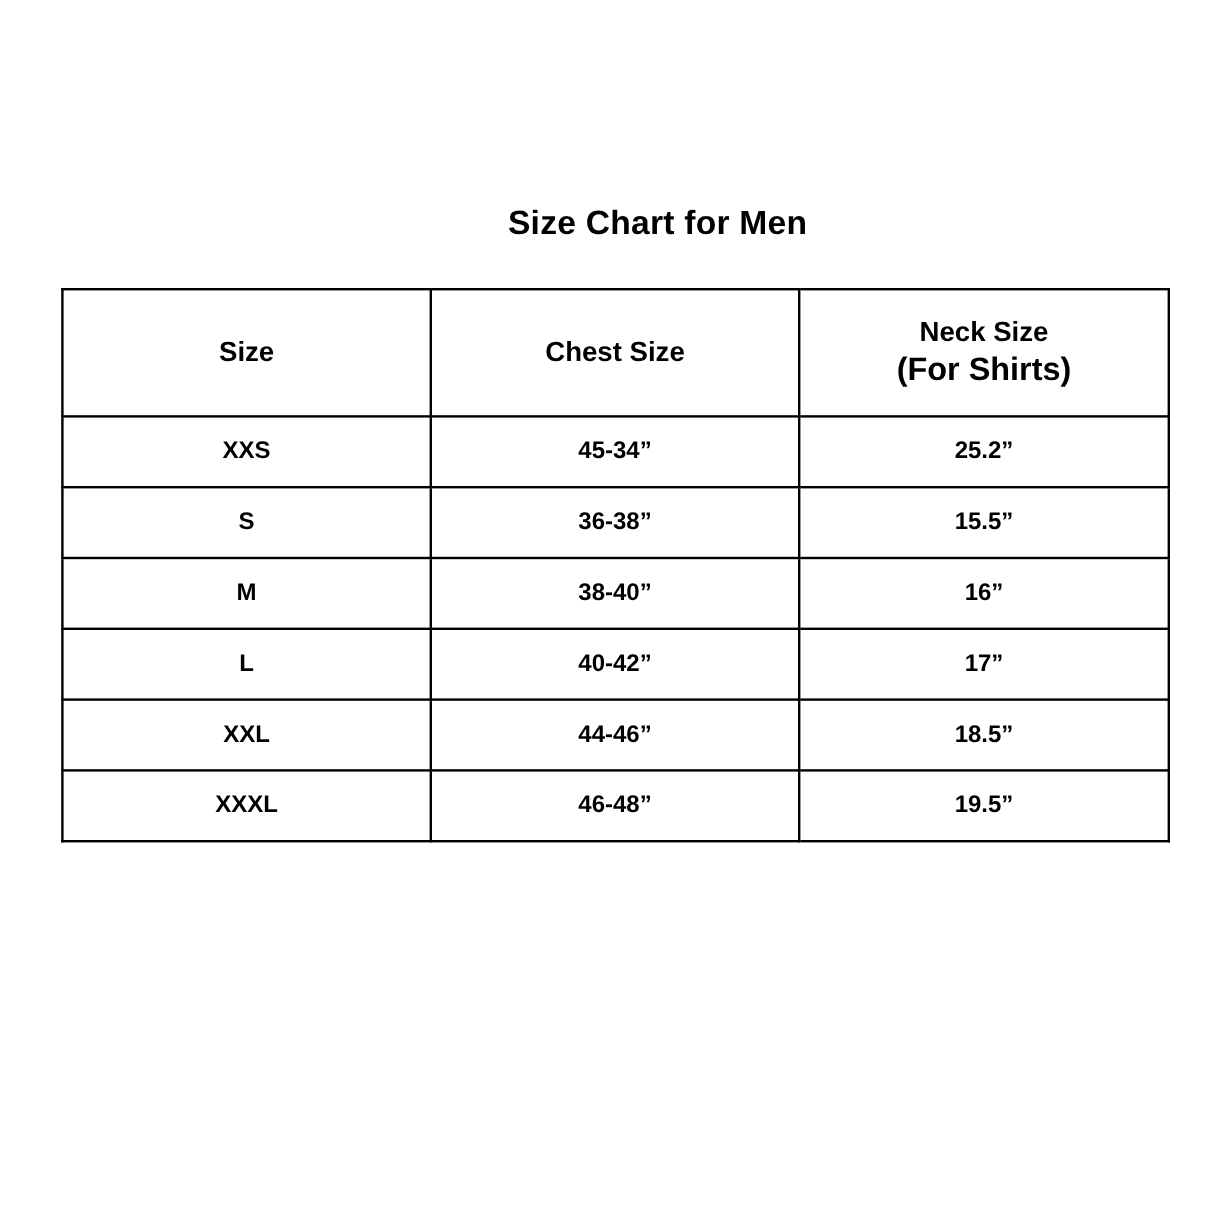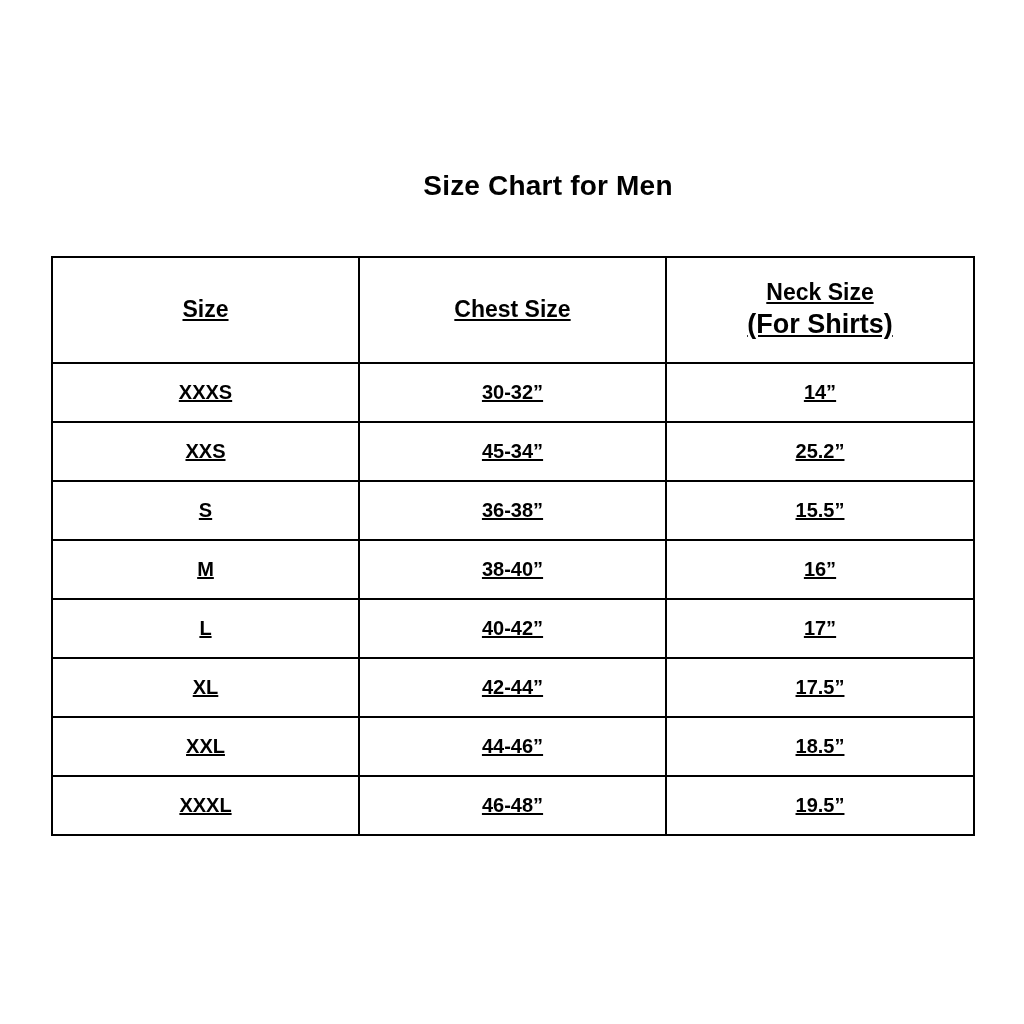--- a/index.html
+++ b/index.html
@@ -30,25 +30,24 @@
     width: 1024px;
     text-align: center;
     font-size: 28px;
     font-weight: bold;
     letter-spacing: 0.2px;
     margin-left: 36px;
   }
   table.size-table {
     position: absolute;
     left: 51px;
-    top: 256px;
+    top: 240px;
     width: 922px;
     border-collapse: collapse;
     table-layout: fixed;
-    text-decoration: underline;
   }
   table.size-table td,
   table.size-table th {
     border: 2px solid #000000;
     text-align: center;
     vertical-align: middle;
     font-weight: bold;
     color: #000000;
   }
   table.size-table thead th {
@@ -89,50 +88,40 @@
           <span>Chest Size</span>
         </th>
         <th>
           <span>Neck Size</span>
           <span class="sub">(For Shirts)</span>
         </th>
       </tr>
     </thead>
     <tbody>
       <tr>
-        <td>XXXS</td>
-        <td>30-32”</td>
-        <td>14”</td>
-      </tr>
-      <tr>
         <td>XXS</td>
         <td>45-34”</td>
         <td>25.2”</td>
       </tr>
       <tr>
         <td>S</td>
         <td>36-38”</td>
         <td>15.5”</td>
       </tr>
       <tr>
         <td>M</td>
         <td>38-40”</td>
         <td>16”</td>
       </tr>
       <tr>
         <td>L</td>
         <td>40-42”</td>
         <td>17”</td>
       </tr>
       <tr>
-        <td>XL</td>
-        <td>42-44”</td>
-        <td>17.5”</td>
-      </tr>
-      <tr>
         <td>XXL</td>
         <td>44-46”</td>
         <td>18.5”</td>
       </tr>
       <tr>
         <td>XXXL</td>
         <td>46-48”</td>
         <td>19.5”</td>
       </tr>
     </tbody>

